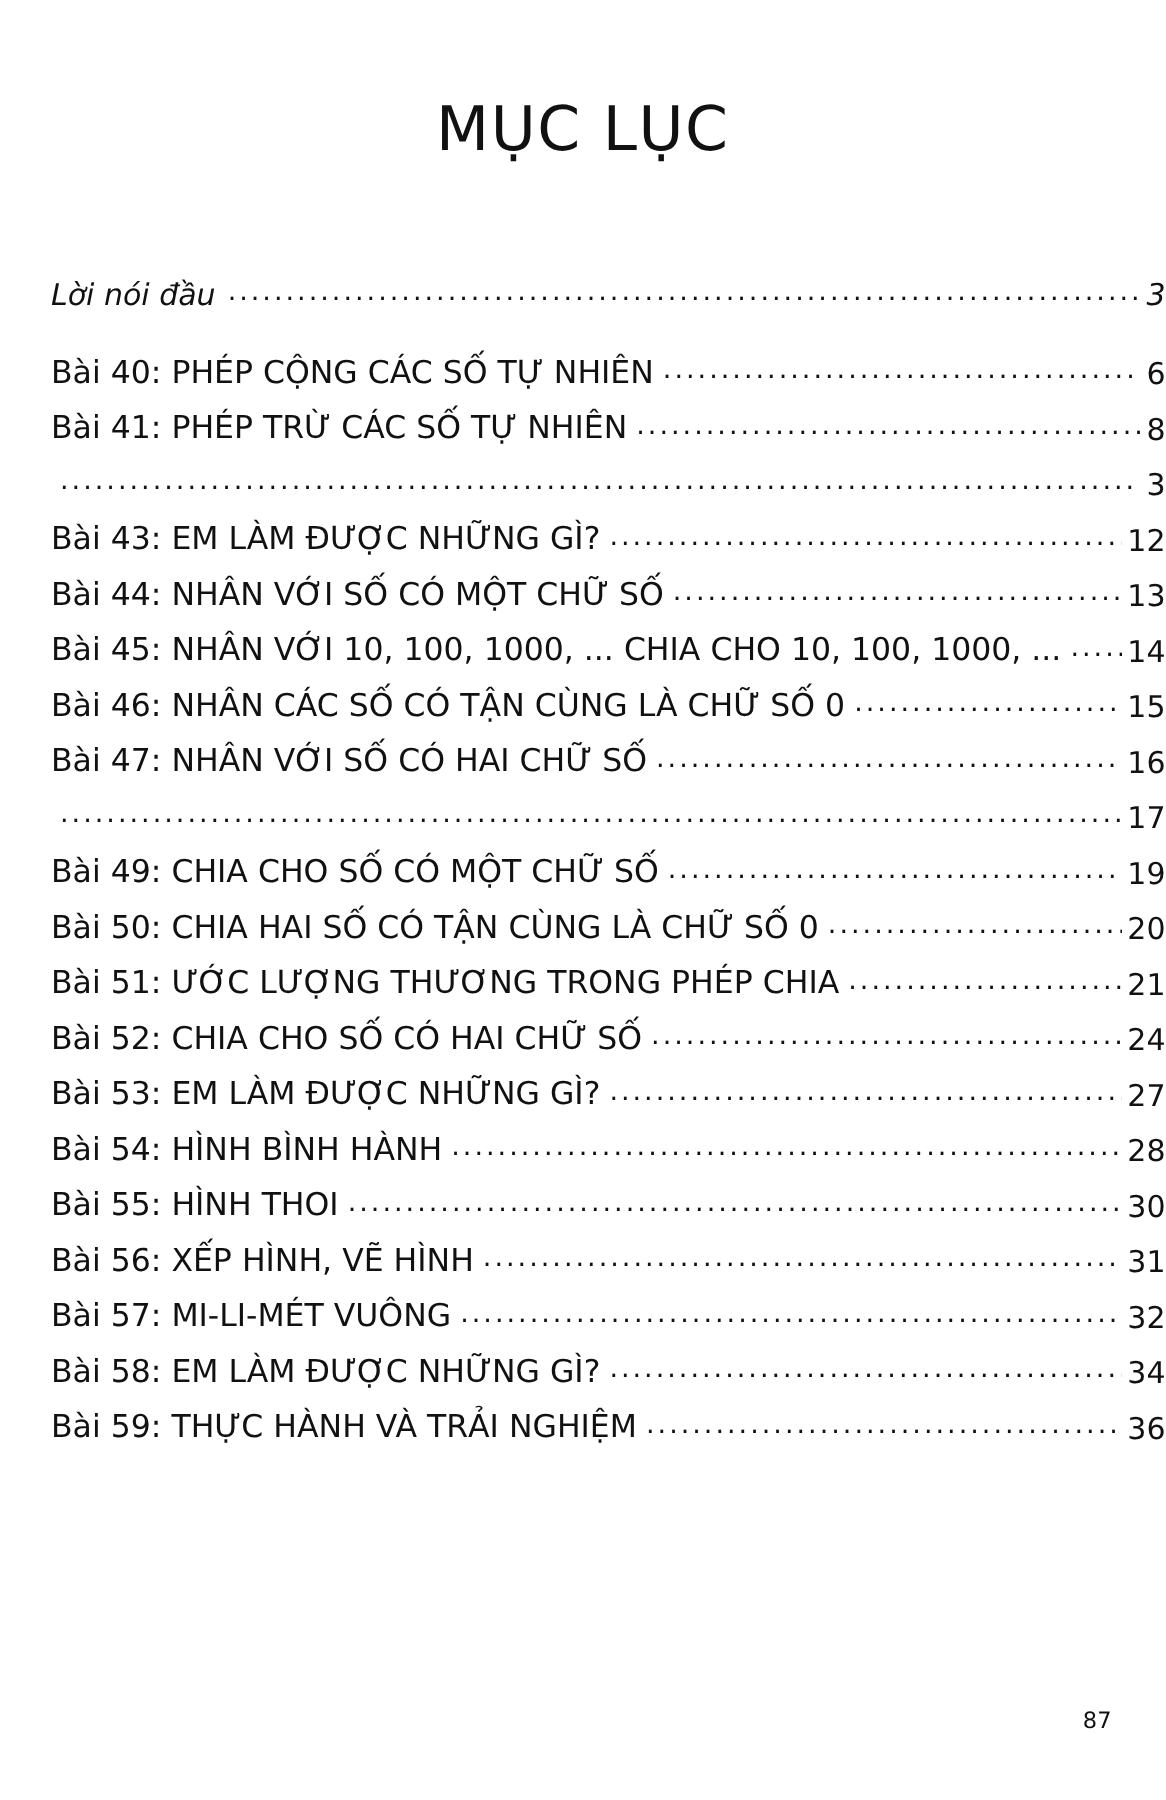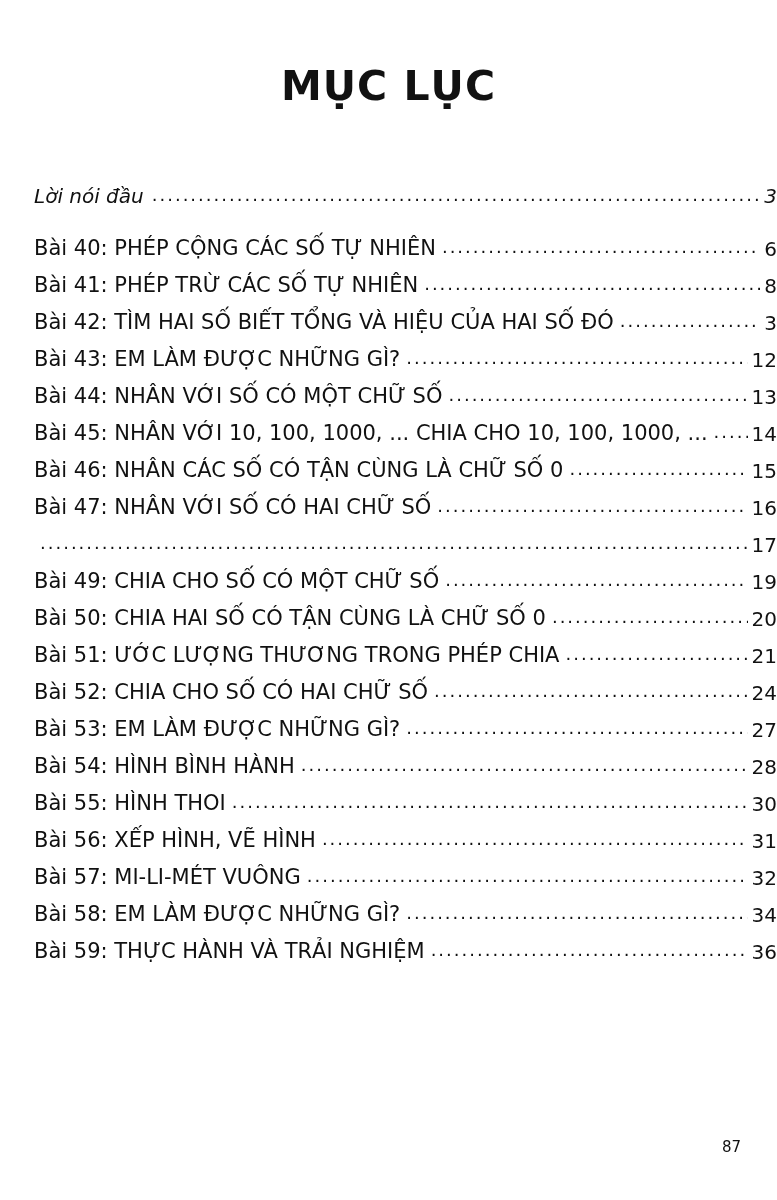--- a/index.html
+++ b/index.html
@@ -16,21 +16,21 @@
     overflow: hidden;
   }
   .page {
     position: absolute;
     inset: 0;
     padding: 0;
   }
   .page-title {
     text-align: center;
     font-size: 41px;
-    font-weight: 700;
+    font-weight: 400;
     letter-spacing: 1px;
     margin-top: 62px;
     margin-bottom: 0;
   }
   .toc {
     margin-top: 74px;
     padding-left: 34px;
   }
   .preface-row {
     display: flex;
@@ -107,21 +107,20 @@
       <span class="pagenum">6</span>
     </div>
 
     <div class="row">
       <span class="label">Bài 41: PHÉP TRỪ CÁC SỐ TỰ NHIÊN</span>
       <span class="dots">......................................................................................................</span>
       <span class="pagenum">8</span>
     </div>
 
     <div class="row">
-      <span class="label">Bài 42: TÌM HAI SỐ BIẾT TỔNG VÀ HIỆU CỦA HAI SỐ ĐÓ</span>
       <span class="dots">......................................................................................................</span>
       <span class="pagenum">3</span>
     </div>
 
     <div class="row">
       <span class="label">Bài 43: EM LÀM ĐƯỢC NHỮNG GÌ?</span>
       <span class="dots">......................................................................................................</span>
       <span class="pagenum">12</span>
     </div>
 

